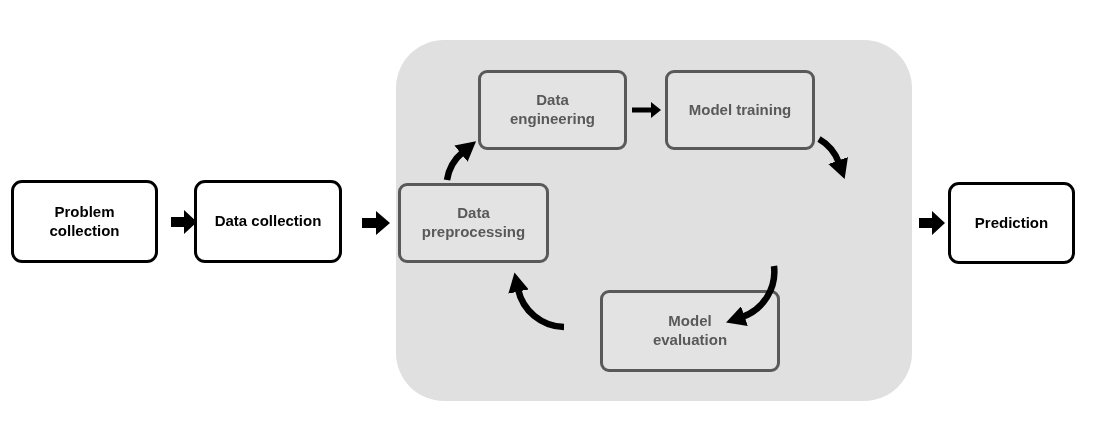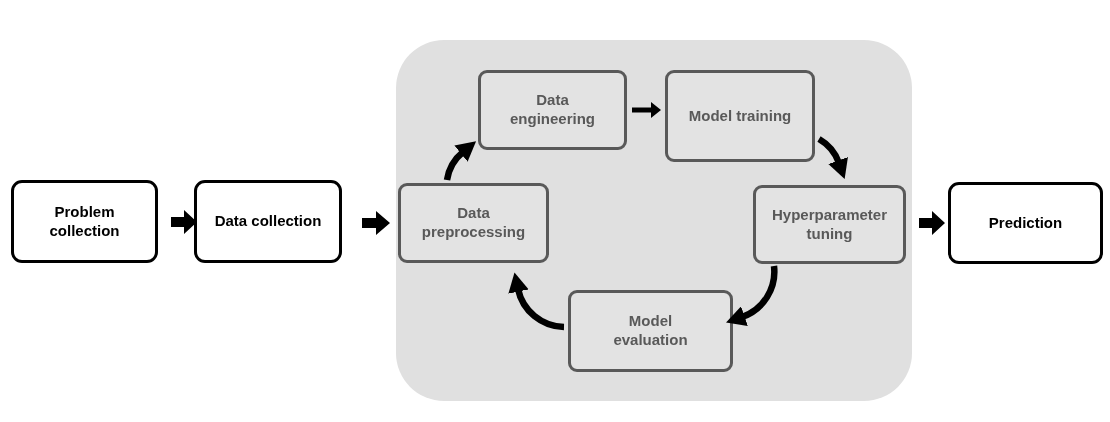--- a/index.html
+++ b/index.html
@@ -65,44 +65,40 @@
 
   <div class="node outer" style="left:11px;top:180px;width:147px;height:83px">
     <span class="label">Problem
 collection</span>
   </div>
 
   <div class="node outer" style="left:194px;top:180px;width:148px;height:83px">
     <span class="label">Data collection</span>
   </div>
 
-  <div class="node outer" style="left:948px;top:182px;width:155px;height:82px">
+  <div class="node outer" style="left:948px;top:182px;width:127px;height:82px">
     <span class="label">Prediction</span>
   </div>
 
   <div class="node inner" style="left:398px;top:183px;width:151px;height:80px">
     <span class="label">Data
 preprocessing</span>
   </div>
 
   <div class="node inner" style="left:478px;top:70px;width:149px;height:80px">
     <span class="label">Data
 engineering</span>
   </div>
 
-  <div class="node inner" style="left:665px;top:70px;width:150px;height:92px">
+  <div class="node inner" style="left:665px;top:70px;width:150px;height:80px">
     <span class="label">Model training</span>
   </div>
 
-  <div class="node inner" style="left:753px;top:185px;width:153px;height:79px">
-    <span class="label">Hyperparameter
-tuning</span>
-  </div>
 
-  <div class="node inner" style="left:568px;top:290px;width:165px;height:82px">
+  <div class="node inner" style="left:600px;top:290px;width:180px;height:82px">
     <span class="label">Model
 evaluation</span>
   </div>
 
   <svg class="arrows" width="1110" height="422" viewBox="0 0 1110 422">
     <defs>
       <marker id="ah" markerWidth="3" markerHeight="3.2" refX="0.4" refY="1.6" orient="auto" markerUnits="strokeWidth">
         <path d="M0,0 L3,1.6 L0,3.2 Z"></path>
       </marker>
     </defs>

